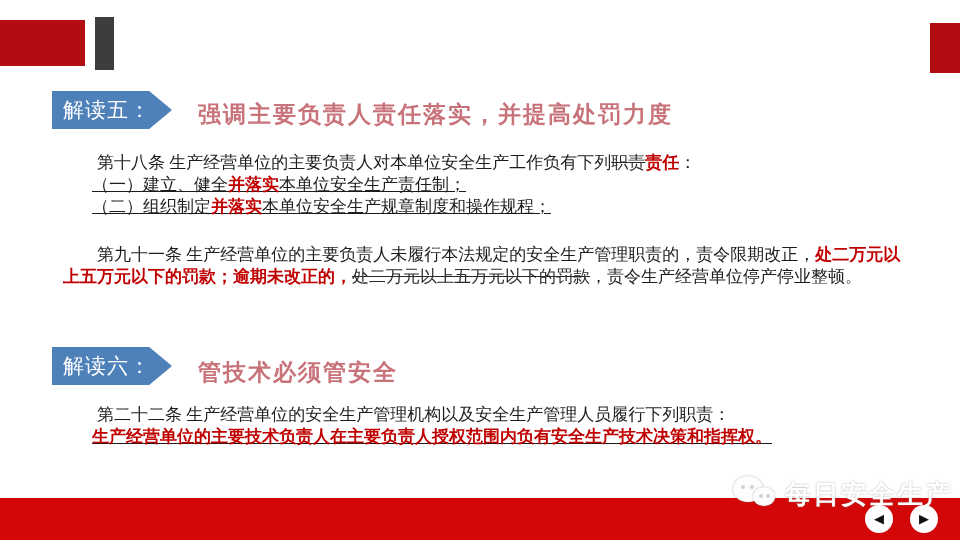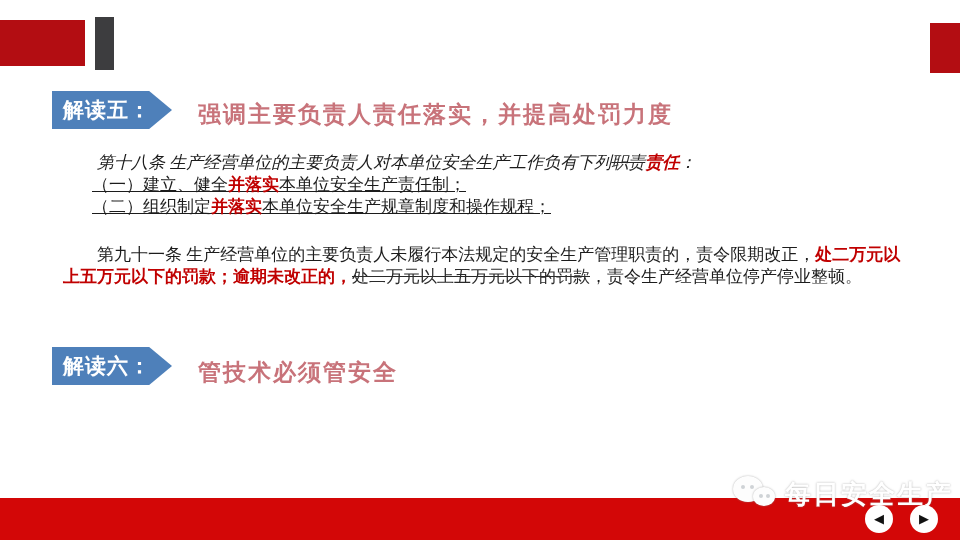--- a/index.html
+++ b/index.html
@@ -15,42 +15,42 @@
     position:absolute; left:126px; top:18px; width:520px;
     font-size:38px; font-weight:bold; color:#c32b26; letter-spacing:3px; white-space:nowrap;
   }
   .red-block-right{position:absolute; left:930px; top:23px; width:30px; height:50px; background:#b30d12;}
 
   
   .arrow-label{
     position:absolute; left:52px; width:120px; height:38px;
     background:#4e80ba; color:#ffffff;
     clip-path:polygon(0 0, 81% 0, 100% 50%, 81% 100%, 0 100%);
-    font-size:21px; font-weight:bold; line-height:38px; padding-left:11px;
+    font-size:21px; font-weight:normal; line-height:38px; padding-left:11px;
     box-sizing:border-box; letter-spacing:1px;
   }
   .arrow-label.five{top:91px;}
   .arrow-label.six{top:347px;}
 
   .section-heading{
     position:absolute; left:198px; white-space:nowrap;
     font-size:23px; font-weight:bold; color:#c8737a; letter-spacing:2px;text-align:right;
   }
   .section-heading.five{top:99px;}
   .section-heading.six{top:357px;}
 
   
   .para{
     position:absolute; left:63px; width:850px;
     font-size:17px; line-height:22px; color:#1c1c1c;
   }
   .para-18{top:152px;}
   .para-91{top:244px; text-indent:34px;}
   .para-22{top:404px;}
-  .line-indent-lg{padding-left:34px;font-style:italic;}
+  .line-indent-lg{padding-left:34px;}
   .line-indent-sm{padding-left:29px;text-decoration:underline;}
 
   .seg-normal{color:#1c1c1c;}
   .seg-red{color:#c00000; font-weight:bold;}
   .seg-strike{color:#2a2a2a; text-decoration:line-through;}
 
   
   .bottom-bar{position:absolute; left:0; top:498px; width:960px; height:42px; background:#d30707;}
   .logo{position:absolute; left:731px; top:472px; width:210px; height:42px;}
   .wechat-icon{position:absolute; left:0; top:4px; width:50px; height:38px;}
@@ -94,20 +94,24 @@
     <div class="line-indent-sm"><span class="seg-normal">（二）组织制定</span><span class="seg-red">并落实</span><span class="seg-normal">本单位安全生产规章制度和操作规程；</span></div>
   </div>
 
   <div class="para para-91"><span class="seg-normal">第九十一条 生产经营单位的主要负责人未履行本法规定的安全生产管理职责的，责令限期改正，</span><span class="seg-red">处二万元以上五万元以下的罚款；逾期未改正的，</span><span class="seg-strike">处二万元以上五万元以下的罚款</span><span class="seg-normal">，责令生产经营单位停产停业整顿。</span></div>
 
   <div class="arrow-label six">
     <span>解读六：</span>
   </div>
   <div class="section-heading six">管技术必须管安全</div>
 
+  <div class="para para-22">
+    <div class="line-indent-lg"><span class="seg-normal">第二十二条 生产经营单位的安全生产管理机构以及安全生产管理人员履行下列职责：</span></div>
+    <div class="line-indent-sm"><span class="seg-red">生产经营单位的主要技术负责人在主要负责人授权范围内负有安全生产技术决策和指挥权。</span></div>
+  </div>
 
   <div class="bottom-bar"></div>
 
   <div class="logo">
     <div class="wechat-icon">
       <div class="bubble big">
         <span class="eye l"></span>
         <span class="eye r"></span>
       </div>
       <div class="bubble small">

